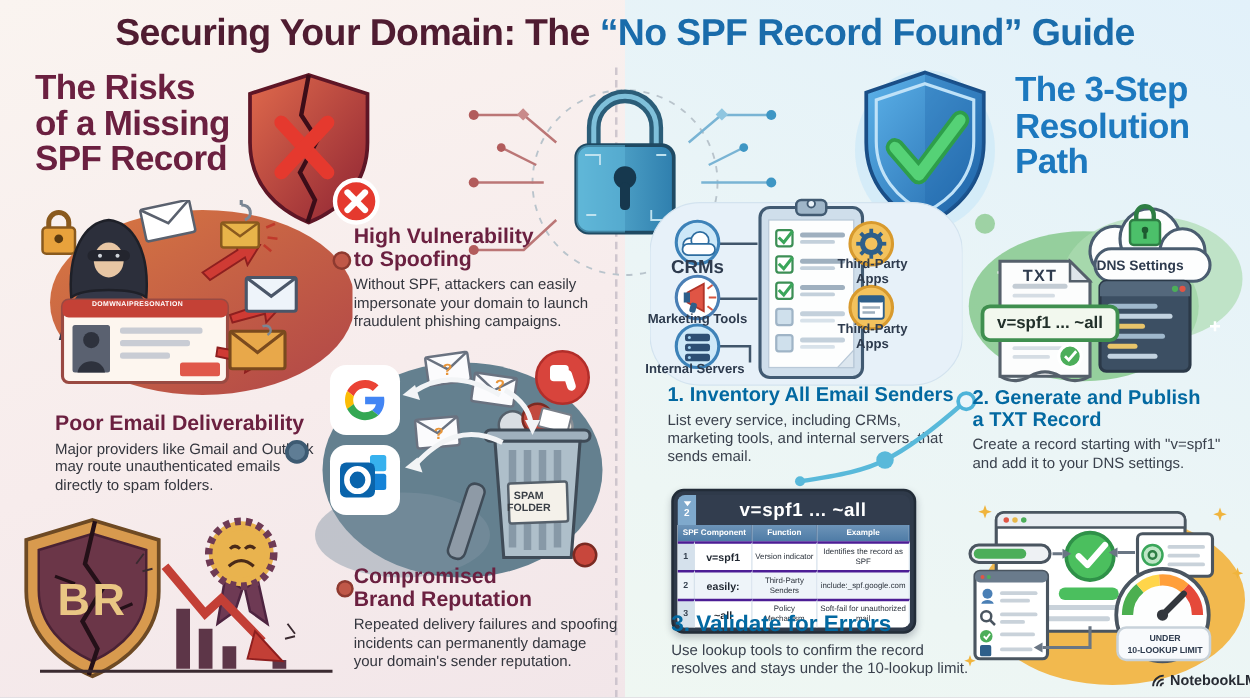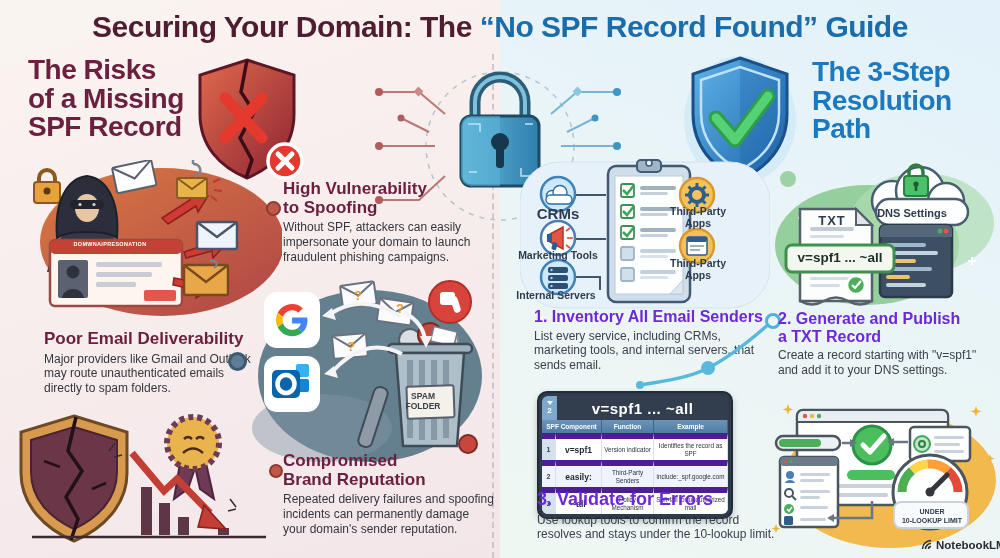--- a/index.html
+++ b/index.html
@@ -9,42 +9,42 @@
   .half-left{left:0;top:0;width:500px;height:558px;
     background:linear-gradient(160deg,#faf4f0 0%,#f7ecec 55%,#f2e6e9 100%);}
   .half-right{left:500px;top:0;width:500px;height:558px;
     background:linear-gradient(205deg,#e2f1fa 0%,#ebf5f6 55%,#eff7f2 100%);}
   .divider{left:492px;top:54px;height:504px;border-left:2px dashed #c2bac4;opacity:.75;}
   .title{left:0;top:10px;width:1000px;text-align:center;font-size:30px;font-weight:800;letter-spacing:-.5px;}
   .t1{color:#4f1c31}.t2{color:#1a6cab}
   .lhead{color:#6b2040;font-size:28px;line-height:1.02;font-weight:800;white-space:pre-line;letter-spacing:-.5px;}
   .rhead{color:#1d79bf;font-size:28px;line-height:1.02;font-weight:800;white-space:pre-line;letter-spacing:-.5px;}
   .h3{font-size:17px;font-weight:800;color:#6b2040;line-height:1.1;white-space:pre-line;margin:0;}
-  .h3.blue{color:#6d28d9;font-size:16px;}
+  .h3.blue{color:#0369a1;font-size:16px;}
   .body{font-size:12px;color:#34363e;line-height:1.22;margin:3px 0 0;}
   .body.rt{color:#3a414d;}
   .lbl{position:absolute;font-weight:700;color:#2e3b4e;text-align:center;line-height:1.12;}
   .dot{position:absolute;border-radius:50%;}
   .qmark{position:absolute;color:#e8963c;font-weight:800;font-size:13px;text-align:center;}
   
   .spftable{position:absolute;left:537px;top:391px;width:196px;background:#2f3a4a;
     border:2px solid #222c38;border-radius:10px;padding:3px;box-sizing:border-box;
     box-shadow:0 3px 6px rgba(30,40,60,.25);}
   .tbar{display:flex;height:24px;border-radius:6px 6px 0 0;overflow:hidden;}
   .tgutter{width:15px;background:#7fa9cc;display:flex;flex-direction:column;align-items:center;
     justify-content:center;color:#fff;font-size:8px;font-weight:700;gap:1px;}
   .tri{width:0;height:0;border-left:3px solid transparent;border-right:3px solid transparent;border-top:4px solid #fff;}
   .ttitle{flex:1;display:flex;align-items:center;justify-content:center;color:#fff;
     font-weight:800;font-size:15px;letter-spacing:.5px;background:#323d4e;}
   .tgrid{display:grid;grid-template-columns:14px 46px 52px 74px;background:#fff;
     border-radius:0 0 6px 6px;overflow:hidden;}
   .thc{background:linear-gradient(#6d94b8,#4e7ba6);color:#fff;font-size:6.5px;font-weight:700;
     text-align:center;padding:3px 1px;border-right:1px solid #3f6690;}
   .tc{display:flex;align-items:center;justify-content:center;text-align:center;
-    border-top:6px solid #4c1d95;border-right:1px solid #d7e2ec;min-height:19px;padding:1px;}
+    border-top:2px solid #4c1d95;border-right:1px solid #d7e2ec;min-height:19px;padding:1px;}
   .tnum{background:#d5e1ec;font-size:7px;font-weight:700;color:#34404f;}
   .tcomp{font-size:8.5px;font-weight:800;color:#1f2630;}
   .tfun,.tex{font-size:6.3px;color:#2b323c;line-height:1.15;}
   .row-alt{background:#eef4f9;}
   .watermark{position:absolute;left:920px;top:538px;display:flex;align-items:center;gap:3px;
     font-size:11.5px;font-weight:700;color:#272b33;}
 </style>
 </head>
 <body>
 
@@ -254,20 +254,21 @@
       <rect x="127" y="74" width="11" height="48"></rect>
         <rect x="145" y="90" width="11" height="32"></rect>
       <rect x="164" y="104" width="11" height="18"></rect>
         <rect x="204" y="115" width="11" height="7"></rect>
     </g>
     <path d="M118 40 L150 78 L163 66 L196 100" fill="none" stroke="#c33f36" stroke-width="7"></path>
     <path d="M190 92 L212 116 L184 114 Z" fill="#c33f36" stroke="#8e1f1f" stroke-width="1.5"></path>
     <path d="M95 38 l6 -8 M100 44 l8 -2 M216 86 l6 8 M222 96 l-8 2" stroke="#3a2a30" stroke-width="1.5"></path>
     <path d="M18 124 H252" stroke="#3a2a30" stroke-width="2.5"></path>
   </svg>
+  <span class="lbl" style="left:45px;top:460px;width:58px;font-size:36px;font-weight:800;color:#e9c684;letter-spacing:2px;">BR</span>
 
   <svg class="abs" style="left:373px;top:52px;" width="250" height="190" viewBox="0 0 250 190">
     <defs>
       <linearGradient id="lockGrad" x1="0" y1="0" x2="1" y2="0">
         <stop offset="0" stop-color="#63b9d8"></stop>
           <stop offset="1" stop-color="#2f7fae"></stop>
       </linearGradient>
     </defs>
     <circle cx="127" cy="94" r="74" fill="none" stroke="#b9c4cc" stroke-width="1.5" stroke-dasharray="5 6"></circle>
     <g stroke="#bb7676" stroke-width="2" fill="none">

